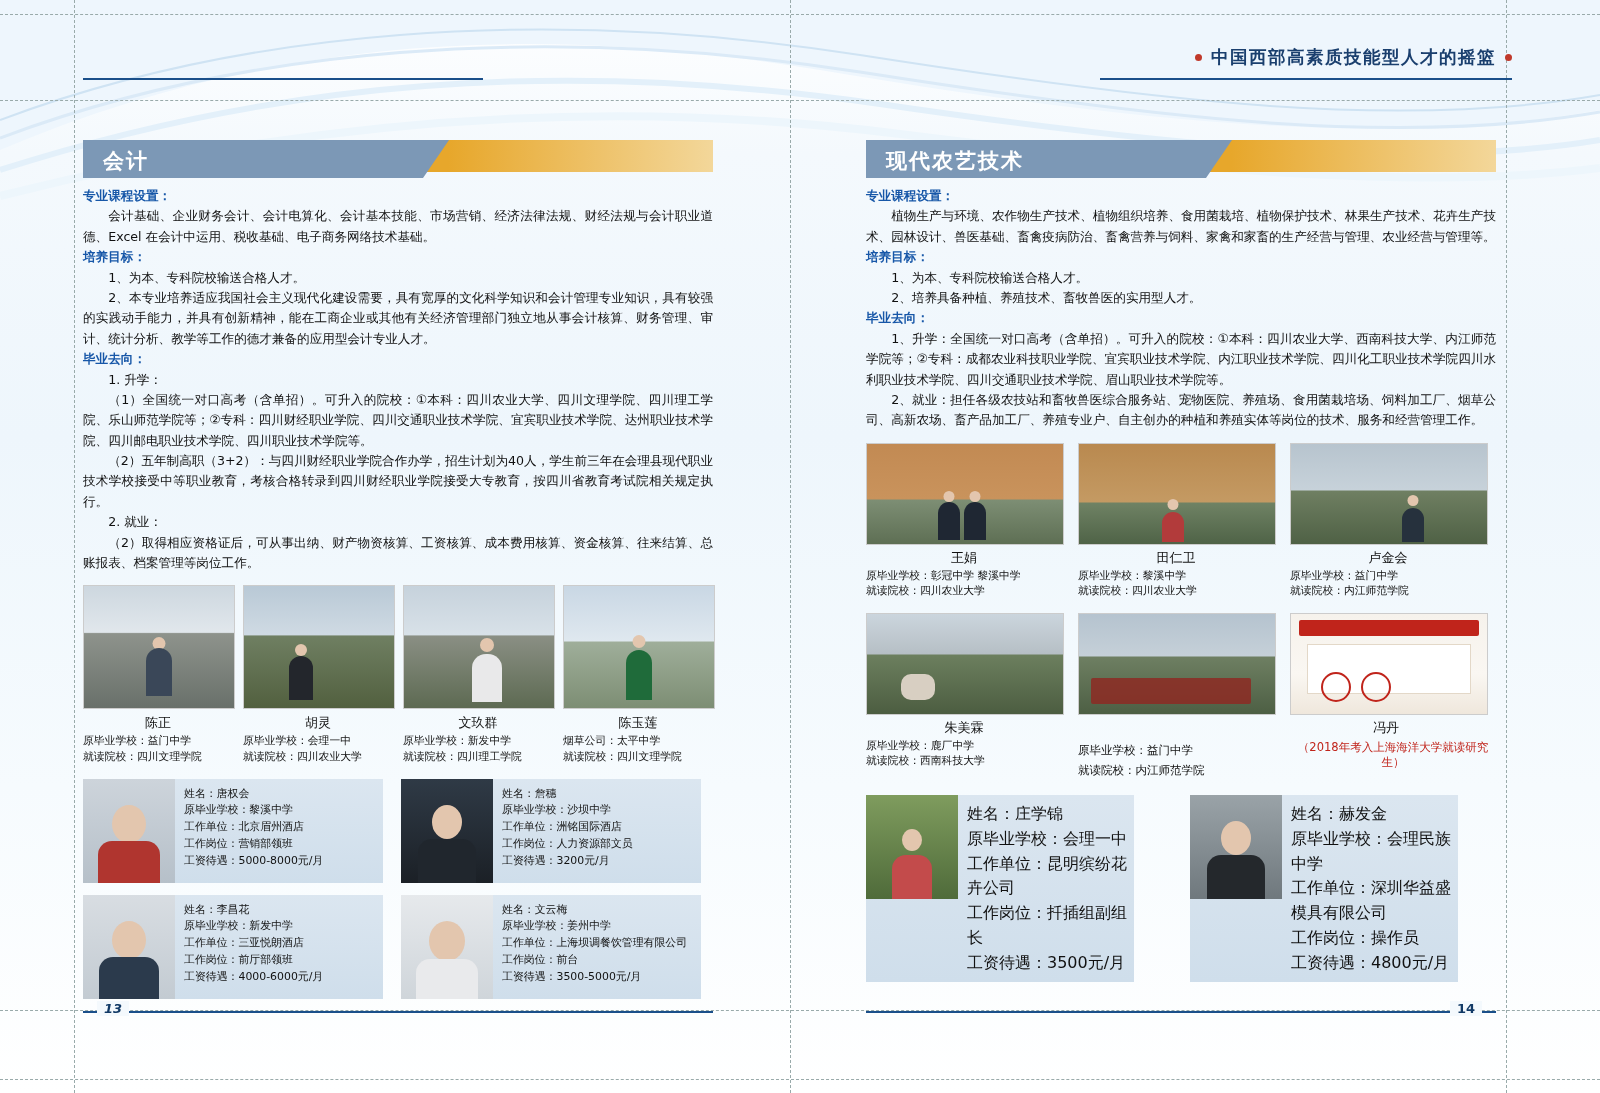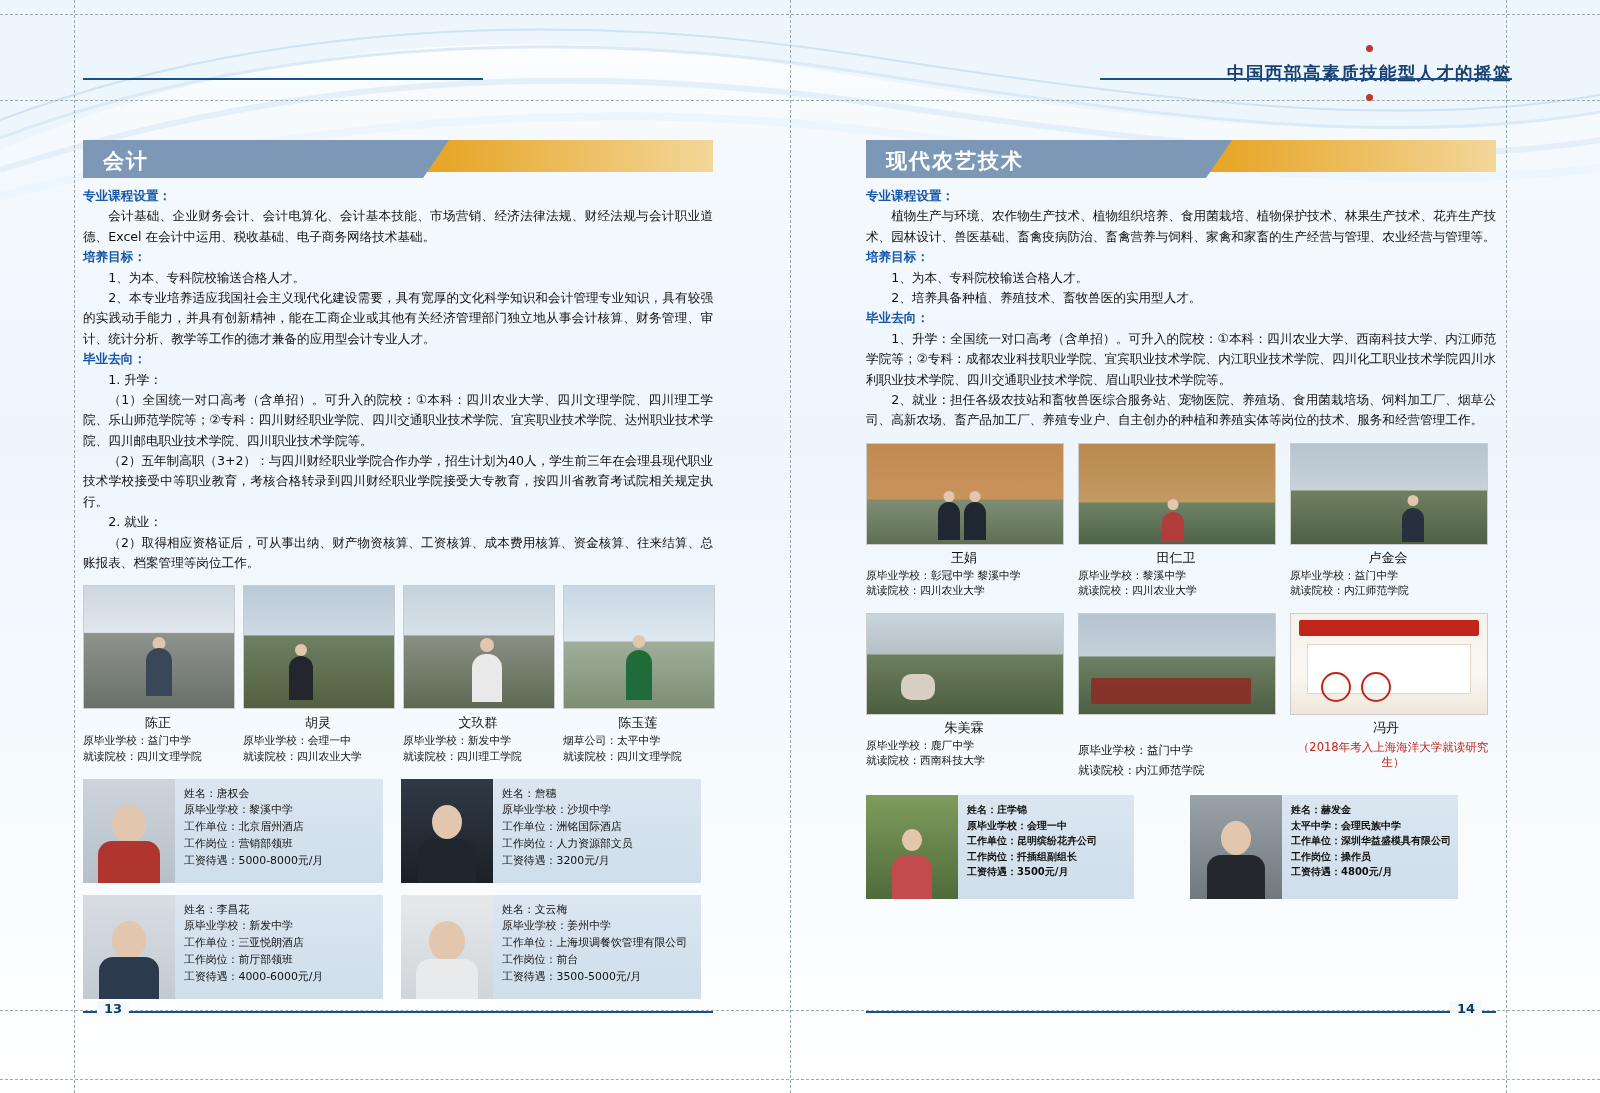--- a/index.html
+++ b/index.html
@@ -19,21 +19,21 @@
     position:absolute;left:0;top:0;width:1600px;height:200px;overflow:hidden;pointer-events:none;
   }
   .swoosh svg{display:block}
   .cropline{position:absolute;border-top:1px dashed #9aa;}
   .cropv{position:absolute;border-left:1px dashed #9aa;}
   .logo{position:absolute;left:83px;top:44px;display:flex;align-items:center;gap:6px;}
   .logo-mark{width:36px;height:34px;position:relative;}
   .logo-text{line-height:1.05;}
   .logo-cn{font-size:17px;font-weight:bold;color:#1a4f8a;letter-spacing:1px;font-family:"DejaVu Sans",sans-serif;}
   .logo-en{font-size:7.5px;color:#1a4f8a;letter-spacing:.6px;font-family:"Liberation Sans",sans-serif;}
-  .hdr-right{position:absolute;right:88px;top:45px;display:flex;align-items:center;gap:9px;flex-direction:column;}
+  .hdr-right{position:absolute;right:88px;top:45px;display:flex;align-items:center;gap:9px;}
   .hdr-right .dot{width:7px;height:7px;border-radius:50%;background:#c0392b;}
   .hdr-slogan{font-size:17.5px;font-weight:bold;color:#1a3f6e;letter-spacing:1.5px;}
   .hdr-rule{position:absolute;left:83px;right:88px;top:78px;height:2px;background:#1a4f8a;}
 
   
   .col{position:absolute;top:140px;}
   .col-left{left:83px;width:630px;}
   .col-right{left:866px;width:630px;}
 
   .sect-title{
@@ -70,27 +70,27 @@
 
   
   .cards{display:flex;flex-wrap:wrap;gap:12px 18px;margin-top:14px;}
   .card{width:300px;display:flex;background:linear-gradient(180deg,#dbe6f0,#cfdeeb);}
   .card .pic{width:92px;height:104px;flex:0 0 92px;overflow:hidden;background:#b9c6d2;position:relative;}
   .card .info{padding:7px 6px 6px 9px;font-size:10.9px;line-height:1.55;color:#111;}
 
   .cards2{display:flex;gap:56px;margin-top:16px;}
   .card2{width:268px;display:flex;background:linear-gradient(180deg,#dbe6f0,#cfdeeb);}
   .card2 .pic{width:92px;height:104px;flex:0 0 92px;overflow:hidden;position:relative;background:#b9c6d2;}
-  .card2 .info{padding:7px 6px 6px 9px;font-size:10px;line-height:1.55;color:#111;font-weight:bold;}
+  .card2 .info{padding:7px 6px 6px 9px;font-size:16px;line-height:1.55;color:#111;}
 
   .note-red{color:#c0241b;font-size:11.5px;}
 
   
   .foot{position:absolute;bottom:70px;height:22px;}
-  .foot-left{left:83px;width:630px;}
+  .foot-left{left:83px;width:630px;font-style:italic;}
   .foot-right{left:866px;width:630px;}
   .foot .line{position:absolute;left:0;right:0;top:10px;height:2px;background:#1a4f8a;}
   .foot .num{position:absolute;top:0;font-size:13px;font-weight:bold;color:#123a66;background:#f4f9fd;padding:0 7px;}
   .foot-left .num{left:14px;}
   .foot-right .num{right:14px;}
 
   
   .pf{position:absolute;inset:0;}
   .sky{background:linear-gradient(180deg,#c9d7e4 0%,#dfe8ef 45%,#9fae9a 46%,#7d8e74 100%);}
   .camp{background:linear-gradient(180deg,#b9c9d6 0%,#cfdae3 40%,#6f7f62 41%,#52603f 100%);}
@@ -390,21 +390,21 @@
       </div>
 
       <div class="card2">
         <div class="pic">
           <div class="portrait" style="background:linear-gradient(180deg,#9aa3a8,#6f787d);"></div>
           <div class="face" style="width:30px;height:34px;bottom:44px;"></div>
           <div class="torso" style="width:58px;height:44px;bottom:0;background:#24282c;"></div>
         </div>
         <div class="info">
           <div>姓名：赫发金</div>
-          <div>太平中学：会理民族中学</div>
+          <div>原毕业学校：会理民族中学</div>
           <div>工作单位：深圳华益盛模具有限公司</div>
           <div>工作岗位：操作员</div>
           <div>工资待遇：4800元/月</div>
         </div>
       </div>
     </div>
   </div>
 
   <div class="foot foot-left">
     <div class="line"></div>

